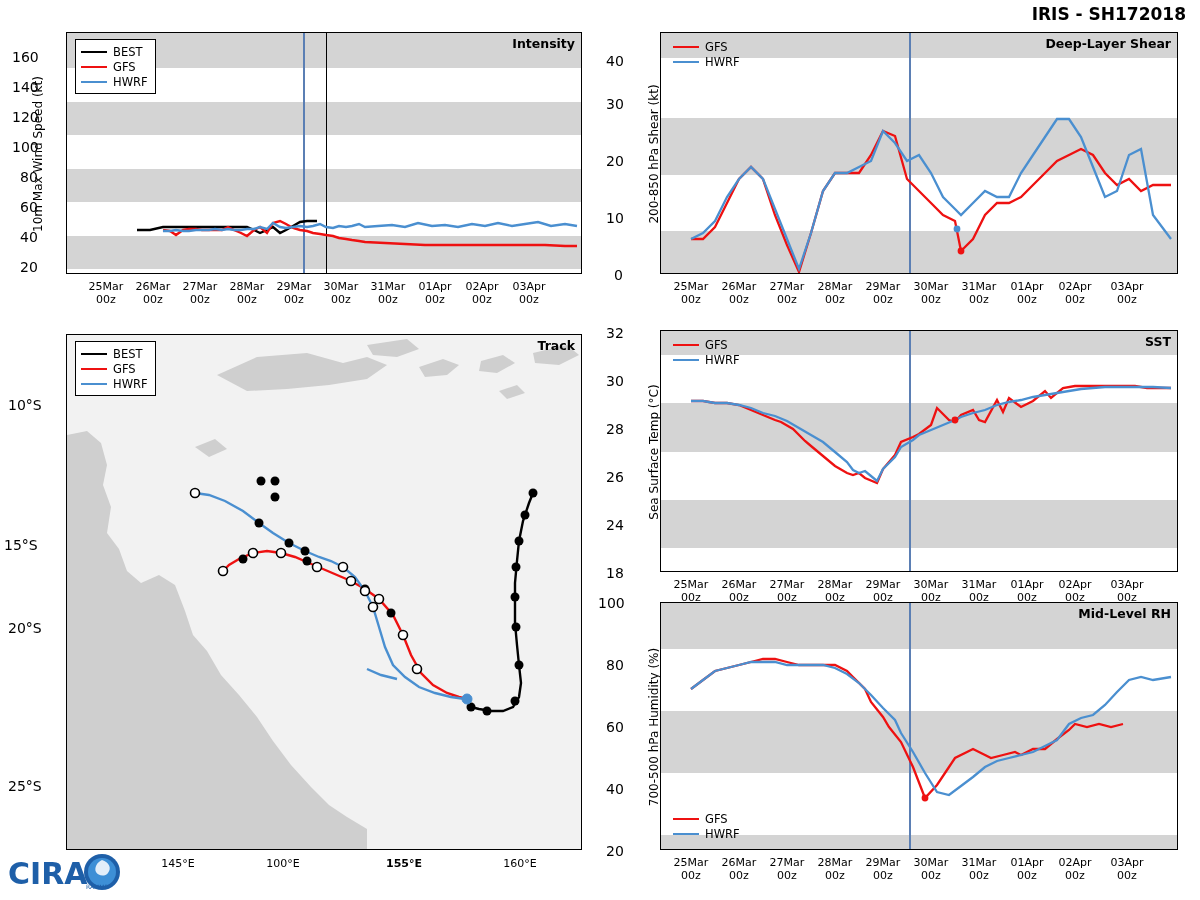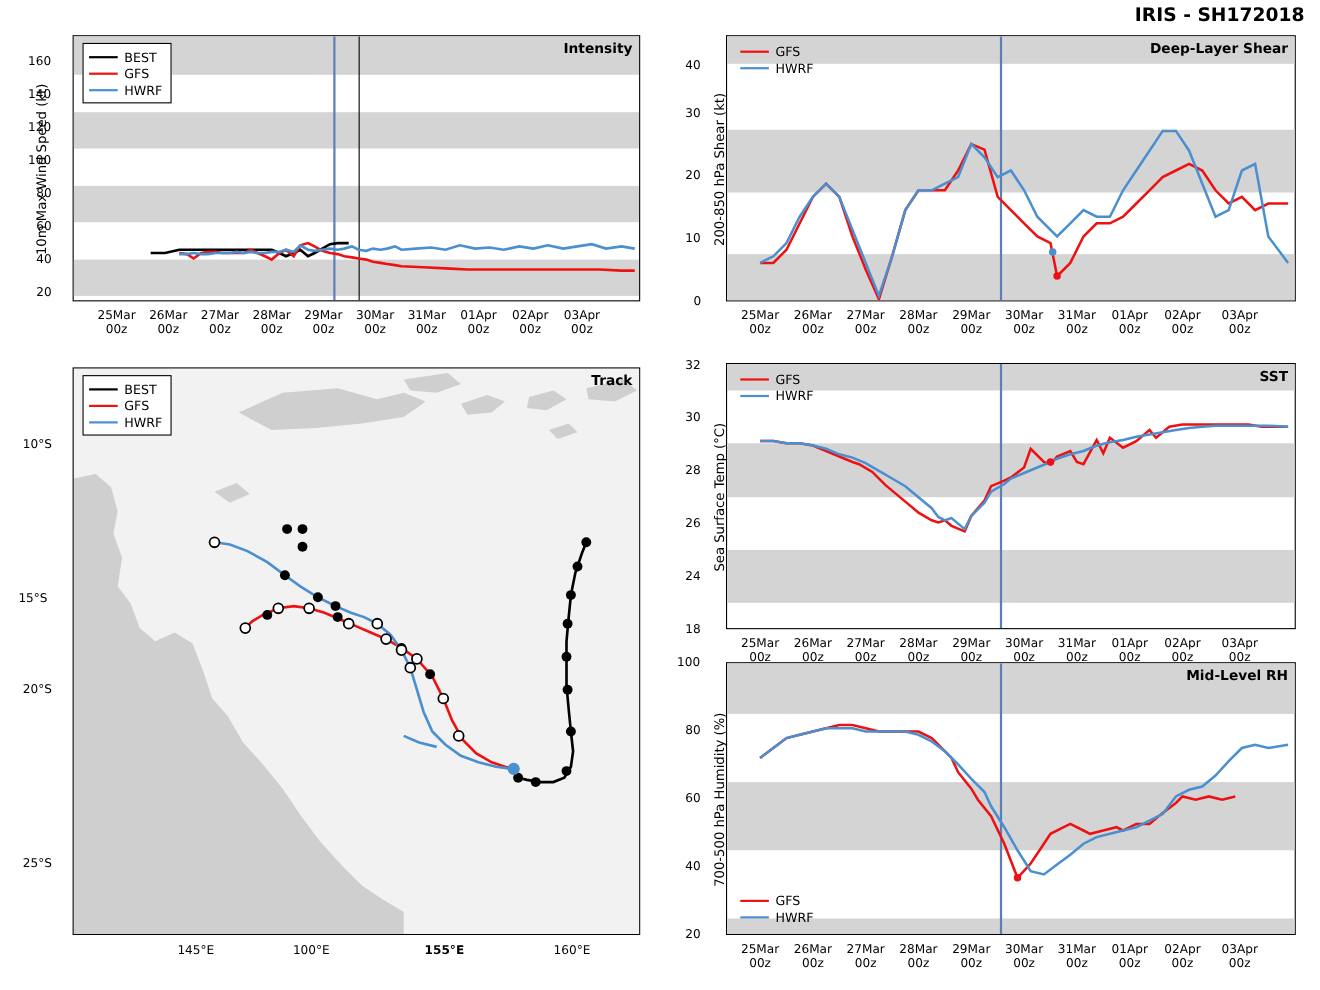--- a/index.html
+++ b/index.html
@@ -11,21 +11,21 @@
 
   .panel{position:absolute;}
   .plotbox{position:absolute;border:1px solid #000;background:#fff;box-sizing:border-box;overflow:hidden;}
   .band{position:absolute;left:0;right:0;background:#d4d4d4;}
   .vline{position:absolute;top:0;bottom:0;width:2px;background:#5b7fb4;}
   .vline-black{position:absolute;top:0;bottom:0;width:1px;background:#000;}
 
   .panel-label{position:absolute;right:6px;top:3px;font-size:12.5px;font-weight:bold;color:#000;z-index:6;}
 
   .ylab{position:absolute;font-size:12px;color:#000;transform-origin:50% 50%;white-space:nowrap;}
-  .ytick{position:absolute;font-size:11px;color:#000;text-align:center;white-space:nowrap;}
+  .ytick{position:absolute;font-size:14px;color:#000;text-align:left;white-space:nowrap;}
   .xtick{position:absolute;font-size:11px;color:#000;text-align:center;white-space:nowrap;line-height:1.15;}
 
   .legend{position:absolute;border:1px solid #000;background:#fff;z-index:7;padding:4px 7px 4px 5px;}
   .legend.noborder{border:none;background:transparent;padding:2px 4px;}
   .legrow{display:flex;align-items:center;height:15px;}
   .legline{width:26px;height:0;border-top:2.5px solid #000;margin-right:6px;}
   .legtxt{font-size:11.5px;color:#000;}
 
   svg{position:absolute;left:0;top:0;}
 
@@ -323,14 +323,23 @@
     <div class="xtick" style="left:757px;top:857px;width:60px;">27Mar<br>00z</div>
     <div class="xtick" style="left:805px;top:857px;width:60px;">28Mar<br>00z</div>
     <div class="xtick" style="left:853px;top:857px;width:60px;">29Mar<br>00z</div>
     <div class="xtick" style="left:901px;top:857px;width:60px;">30Mar<br>00z</div>
     <div class="xtick" style="left:949px;top:857px;width:60px;">31Mar<br>00z</div>
     <div class="xtick" style="left:997px;top:857px;width:60px;">01Apr<br>00z</div>
     <div class="xtick" style="left:1045px;top:857px;width:60px;">02Apr<br>00z</div>
     <div class="xtick" style="left:1097px;top:857px;width:60px;">03Apr<br>00z</div>
   </div>
 
+  <div class="cira">
+    <svg width="118" height="42" viewBox="0 0 118 42">
+      <text x="0" y="32" font-family="DejaVu Sans, sans-serif" font-size="30" font-weight="bold" fill="#1e5fa8">CIRA</text>
+      <circle cx="94" cy="20" r="18" fill="#1e5fa8"></circle>
+      <circle cx="94" cy="20" r="14" fill="#3d8fd6"></circle>
+      <path d="M94,8 C101,10 104,16 100,21 C97,25 90,24 88,20 C86,16 89,10 94,8 Z" fill="#ffffff" opacity="0.85"></path>
+      <text x="78" y="37" font-family="DejaVu Sans, sans-serif" font-size="6" fill="#1e5fa8">RAMMB</text>
+    </svg>
+  </div>
 
 </div>
 
 </body></html>

